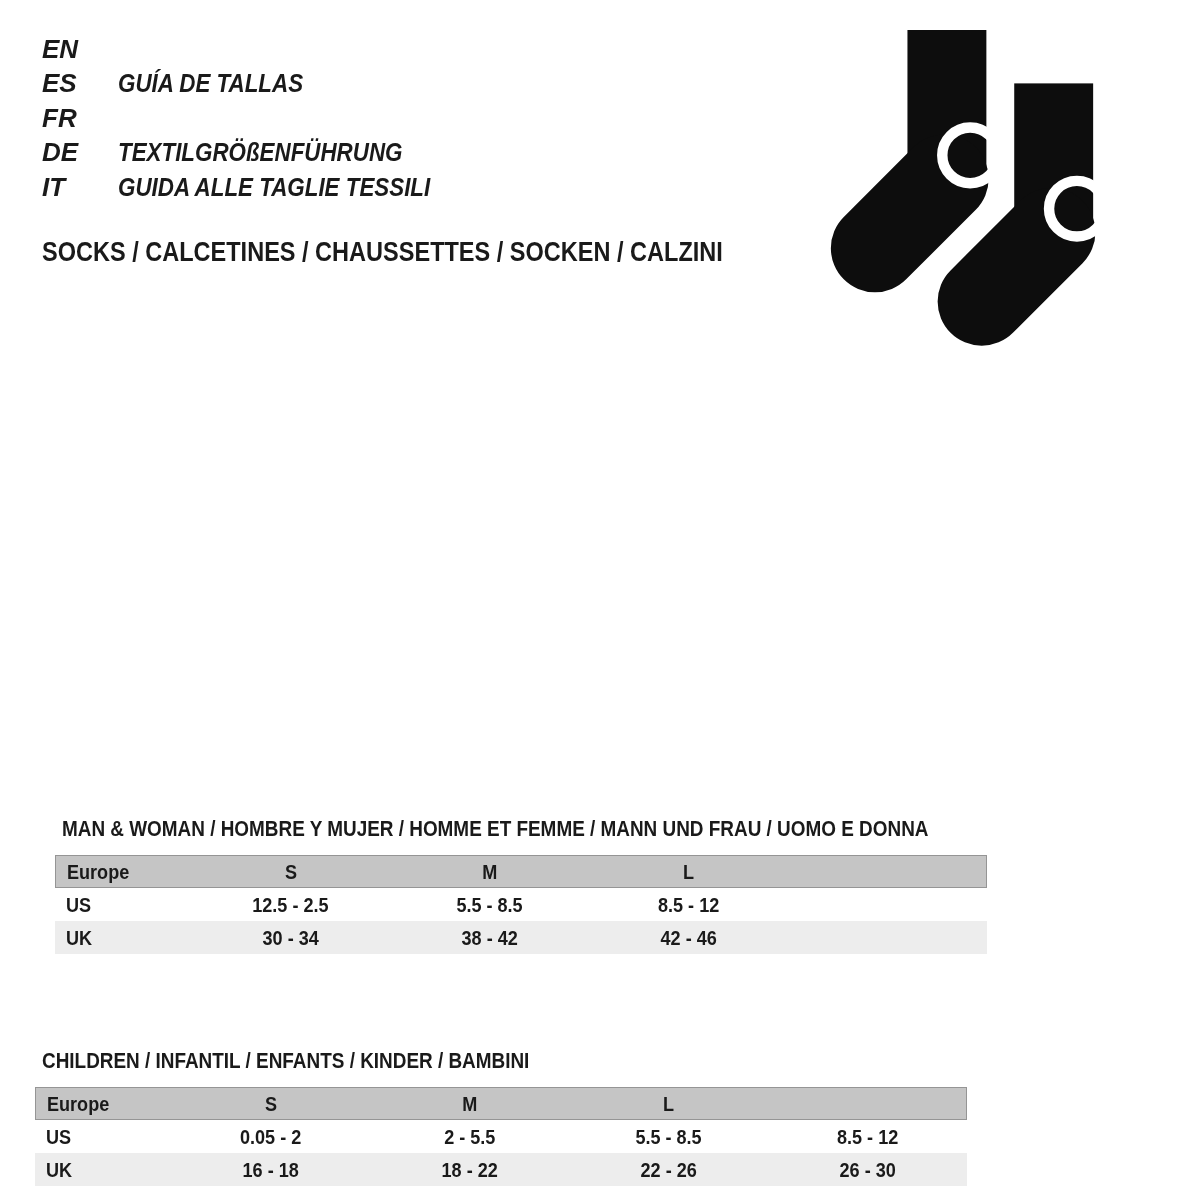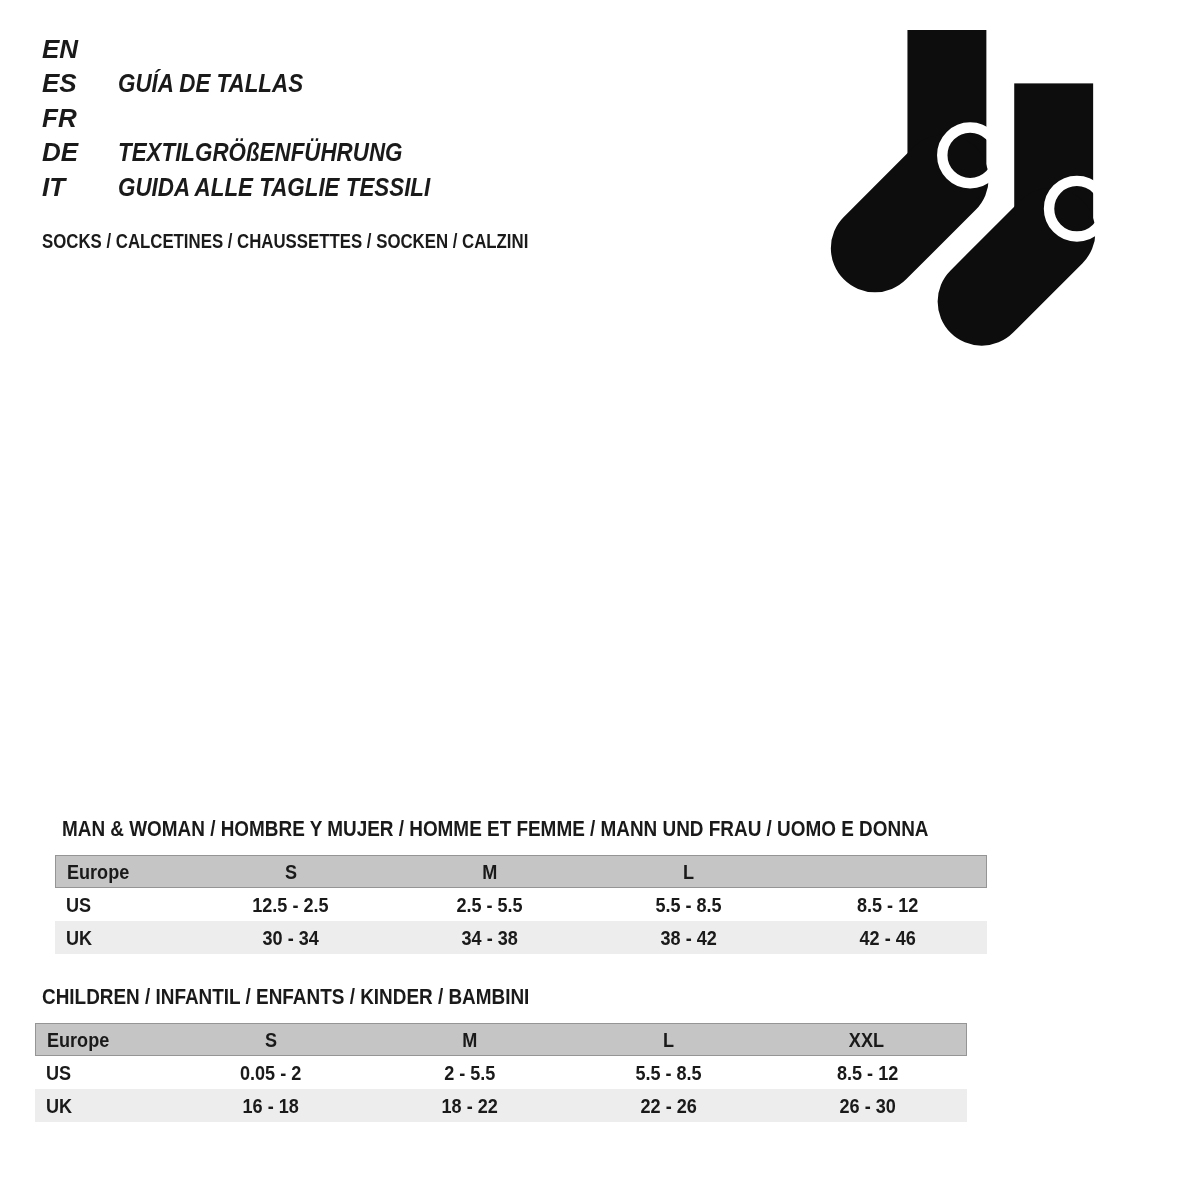--- a/index.html
+++ b/index.html
@@ -19,31 +19,31 @@
   .cx{display:inline-block;transform:scaleX(0.86);transform-origin:left center;white-space:nowrap;}
   .cxc{display:inline-block;transform:scaleX(0.86);transform-origin:center center;white-space:nowrap;}
 
   
   .lang-block{position:absolute;left:42px;top:32px;font-style:italic;}
   .lang-row{display:flex;align-items:center;height:34.5px;font-size:26px;font-weight:bold;}
   .lang-code{width:76px;flex:0 0 76px;}
   .lang-label{flex:1;}
 
   
-  .category-line{position:absolute;left:42px;top:230px;font-size:20px;font-weight:bold;}
+  .category-line{position:absolute;left:42px;top:236px;font-size:28px;font-weight:bold;}
   .category-line .cx{transform:scaleX(0.84);}
 
   
   .socks-icon{position:absolute;left:813px;top:30px;width:298px;height:318px;color:var(--icon-color);}
   .socks-icon svg{width:100%;height:100%;display:block;}
 
   
   .table-block{position:absolute;left:35px;width:932px;}
   .table-block.adults{top:816px;margin-left:20px;}
-  .table-block.children{top:984px;}
+  .table-block.children{top:1048px;}
   .t-title{font-size:22px;font-weight:bold;height:26px;line-height:26px;padding-left:7px;margin-bottom:13px;}
   .size-table{width:932px;}
   .trow{display:grid;grid-template-columns:136px 1fr 1fr 1fr 1fr;height:33px;}
   .trow.head{background:var(--header-row-bg);border:1px solid var(--header-row-border);}
   .trow.shade{background:var(--alt-row-bg);}
   .cell{display:flex;align-items:center;justify-content:center;font-size:21px;font-weight:bold;line-height:1;}
   .cell.left{justify-content:flex-start;padding-left:11px;}
 </style>
 </head>
 <body>
@@ -107,38 +107,32 @@
           </div>
       </div>
       <div class="trow">
         <div class="cell left">
             <span class="cx">US</span>
           </div>
         <div class="cell">
             <span class="cxc">12.5 - 2.5</span>
           </div>
         <div class="cell">
-            <span class="cxc">2.5 - 5.5</span>
-          </div>
-        <div class="cell">
             <span class="cxc">5.5 - 8.5</span>
           </div>
         <div class="cell">
             <span class="cxc">8.5 - 12</span>
           </div>
       </div>
       <div class="trow shade">
         <div class="cell left">
             <span class="cx">UK</span>
           </div>
         <div class="cell">
             <span class="cxc">30 - 34</span>
-          </div>
-        <div class="cell">
-            <span class="cxc">34 - 38</span>
           </div>
         <div class="cell">
             <span class="cxc">38 - 42</span>
           </div>
         <div class="cell">
             <span class="cxc">42 - 46</span>
           </div>
       </div>
     </div>
   </section>
@@ -151,23 +145,20 @@
             <span class="cx">Europe</span>
           </div>
         <div class="cell">
             <span class="cxc">S</span>
           </div>
         <div class="cell">
             <span class="cxc">M</span>
           </div>
         <div class="cell">
             <span class="cxc">L</span>
-          </div>
-        <div class="cell">
-            <span class="cxc">XXL</span>
           </div>
       </div>
       <div class="trow">
         <div class="cell left">
             <span class="cx">US</span>
           </div>
         <div class="cell">
             <span class="cxc">0.05 - 2</span>
           </div>
         <div class="cell">

